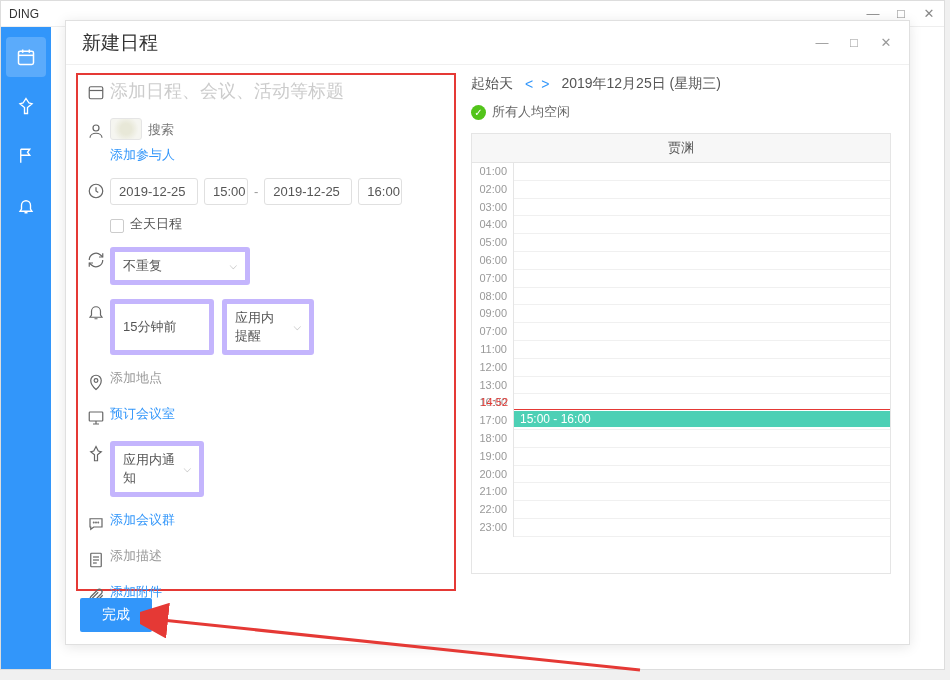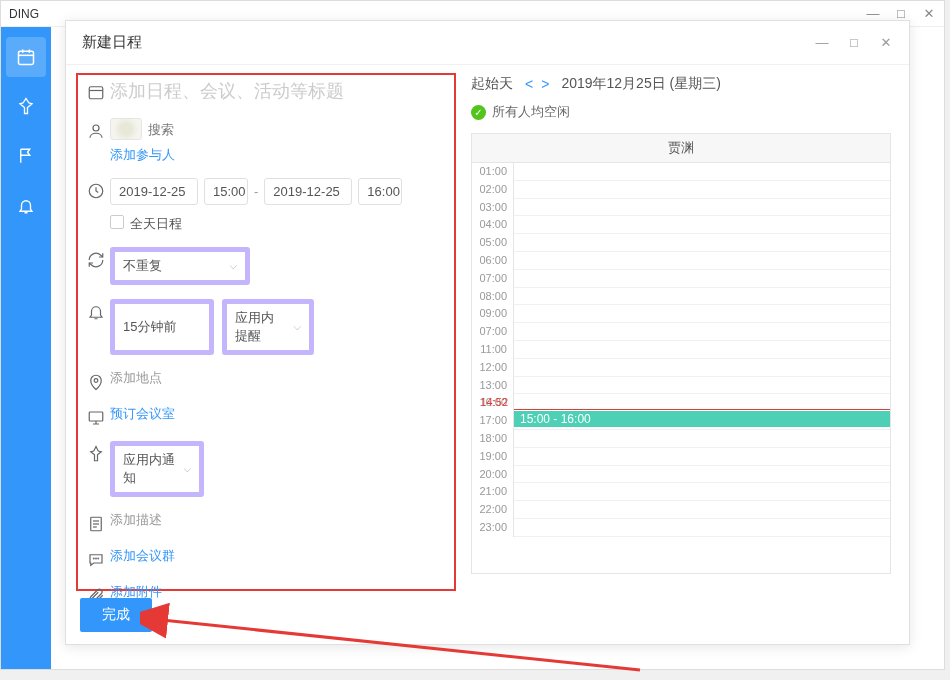--- a/index.html
+++ b/index.html
@@ -11,21 +11,21 @@
   .win-controls { display: flex; gap: 14px; color: #888; font-size: 13px; }
   .win-btn { cursor: pointer; width: 14px; text-align: center; }
   
   .main-area { display: flex; height: calc(100% - 26px); }
   .sidebar { width: 50px; background: #3296FA; display: flex; flex-direction: column; align-items: center; padding-top: 20px; gap: 28px; }
   .sidebar-icon { width: 22px; height: 22px; display: flex; align-items: center; justify-content: center; }
   .sidebar-icon.active { background: rgba(255,255,255,0.2); width: 40px; height: 40px; border-radius: 4px; margin-top: -10px; margin-bottom: -10px; }
   
   .dialog { position: absolute; left: 65px; top: 20px; width: 845px; height: 625px; background: #fff; border: 1px solid #e0e0e0; box-shadow: 0 2px 12px rgba(0,0,0,0.1); }
   .dialog-header { height: 44px; display: flex; align-items: center; padding: 0 16px; border-bottom: 1px solid #f0f0f0; }
-  .dialog-title { font-size: 15px; flex: 1; color: #333; }
+  .dialog-title { font-size: 19px; flex: 1; color: #333; }
   .dialog-win-controls { display: flex; gap: 18px; color: #999; }
   
   .dialog-body { display: flex; height: calc(100% - 44px); }
   .form-col { width: 395px; padding: 10px 0 10px 14px; position: relative; }
   .form-box { border: 2px solid #E53935; width: 380px; height: 518px; position: absolute; top: 8px; left: 10px; padding: 4px 8px 4px 4px; }
   
   .form-row { display: flex; align-items: flex-start; margin-bottom: 14px; }
   .row-icon { width: 28px; display: flex; justify-content: center; padding-top: 4px; color: #666; flex-shrink: 0; }
   .row-content { flex: 1; }
   
@@ -36,21 +36,21 @@
   .avatar-blur { width: 32px; height: 22px; border: 1px solid #e5e5e5; border-radius: 3px; background: radial-gradient(circle, #e8e8d8 30%, #f5f5f0 70%); filter: blur(0.5px); }
   .search-input { border: none; outline: none; font-size: 13px; color: #999; flex: 1; }
   .link-text { color: #3296FA; font-size: 13px; cursor: pointer; margin-top: 6px; display: inline-block; }
   
   .date-time-row { display: flex; align-items: center; gap: 6px; }
   .input-box { border: 1px solid #e0e0e0; border-radius: 3px; padding: 5px 8px; font-size: 13px; color: #555; background: #fff; }
   .date-input { width: 88px; }
   .time-input { width: 44px; }
   .dash { color: #999; }
   
-  .checkbox-row { display: flex; align-items: flex-start; gap: 6px; margin-top: 10px; }
+  .checkbox-row { display: flex; align-items: flex-end; gap: 6px; margin-top: 10px; }
   .checkbox { width: 14px; height: 14px; border: 1px solid #ccc; border-radius: 2px; }
   .checkbox-label { font-size: 13px; color: #555; }
   
   .select-box { border: 5px solid #c4b5fd; border-radius: 3px; padding: 5px 8px; font-size: 13px; color: #555; display: inline-flex; align-items: center; justify-content: space-between; background: #fff; }
   .chevron { color: #bbb; font-size: 10px; margin-left: 8px; }
   
   .placeholder-text { color: #999; font-size: 13px; }
   
   .complete-btn { position: absolute; left: 14px; bottom: 12px; background: #3296FA; color: #fff; border: none; padding: 8px 22px; font-size: 14px; border-radius: 2px; cursor: pointer; }
   
@@ -248,42 +248,42 @@
             <span class="select-box" style="width:94px">
               <span>应用内通知</span>
               <span class="chevron">⌵</span>
             </span>
           </div>
         </div>
 
         <div class="form-row">
           <div class="row-icon">
             <svg width="18" height="18" viewBox="0 0 24 24" fill="none" stroke="#666" stroke-width="1.6">
+                <path d="M4 5h16v11H9l-4 3v-3H4z"></path>
+                <circle cx="9" cy="10" r="0.5" fill="#666"></circle>
+                <circle cx="12" cy="10" r="0.5" fill="#666"></circle>
+                <circle cx="15" cy="10" r="0.5" fill="#666"></circle>
+              </svg>
+          </div>
+          <div class="row-content">
+            <span class="link-text" style="margin-top:0">添加会议群</span>
+          </div>
+        </div>
+
+        <div class="form-row">
+          <div class="row-icon">
+            <svg width="18" height="18" viewBox="0 0 24 24" fill="none" stroke="#666" stroke-width="1.6">
                 <rect x="5" y="3" width="14" height="18" rx="1"></rect>
                 <line x1="8" y1="8" x2="16" y2="8"></line>
                 <line x1="8" y1="12" x2="16" y2="12"></line>
                 <line x1="8" y1="16" x2="13" y2="16"></line>
               </svg>
           </div>
           <div class="row-content">
             <span class="placeholder-text">添加描述</span>
-          </div>
-        </div>
-
-        <div class="form-row">
-          <div class="row-icon">
-            <svg width="18" height="18" viewBox="0 0 24 24" fill="none" stroke="#666" stroke-width="1.6">
-                <path d="M4 5h16v11H9l-4 3v-3H4z"></path>
-                <circle cx="9" cy="10" r="0.5" fill="#666"></circle>
-                <circle cx="12" cy="10" r="0.5" fill="#666"></circle>
-                <circle cx="15" cy="10" r="0.5" fill="#666"></circle>
-              </svg>
-          </div>
-          <div class="row-content">
-            <span class="link-text" style="margin-top:0">添加会议群</span>
           </div>
         </div>
 
         <div class="form-row" style="margin-bottom:0">
           <div class="row-icon">
             <svg width="18" height="18" viewBox="0 0 24 24" fill="none" stroke="#666" stroke-width="1.6">
                 <path d="M21 11l-9 9a5 5 0 01-7-7l9-9a3.5 3.5 0 015 5l-9 9a2 2 0 01-3-3l8-8"></path>
               </svg>
           </div>
           <div class="row-content">

